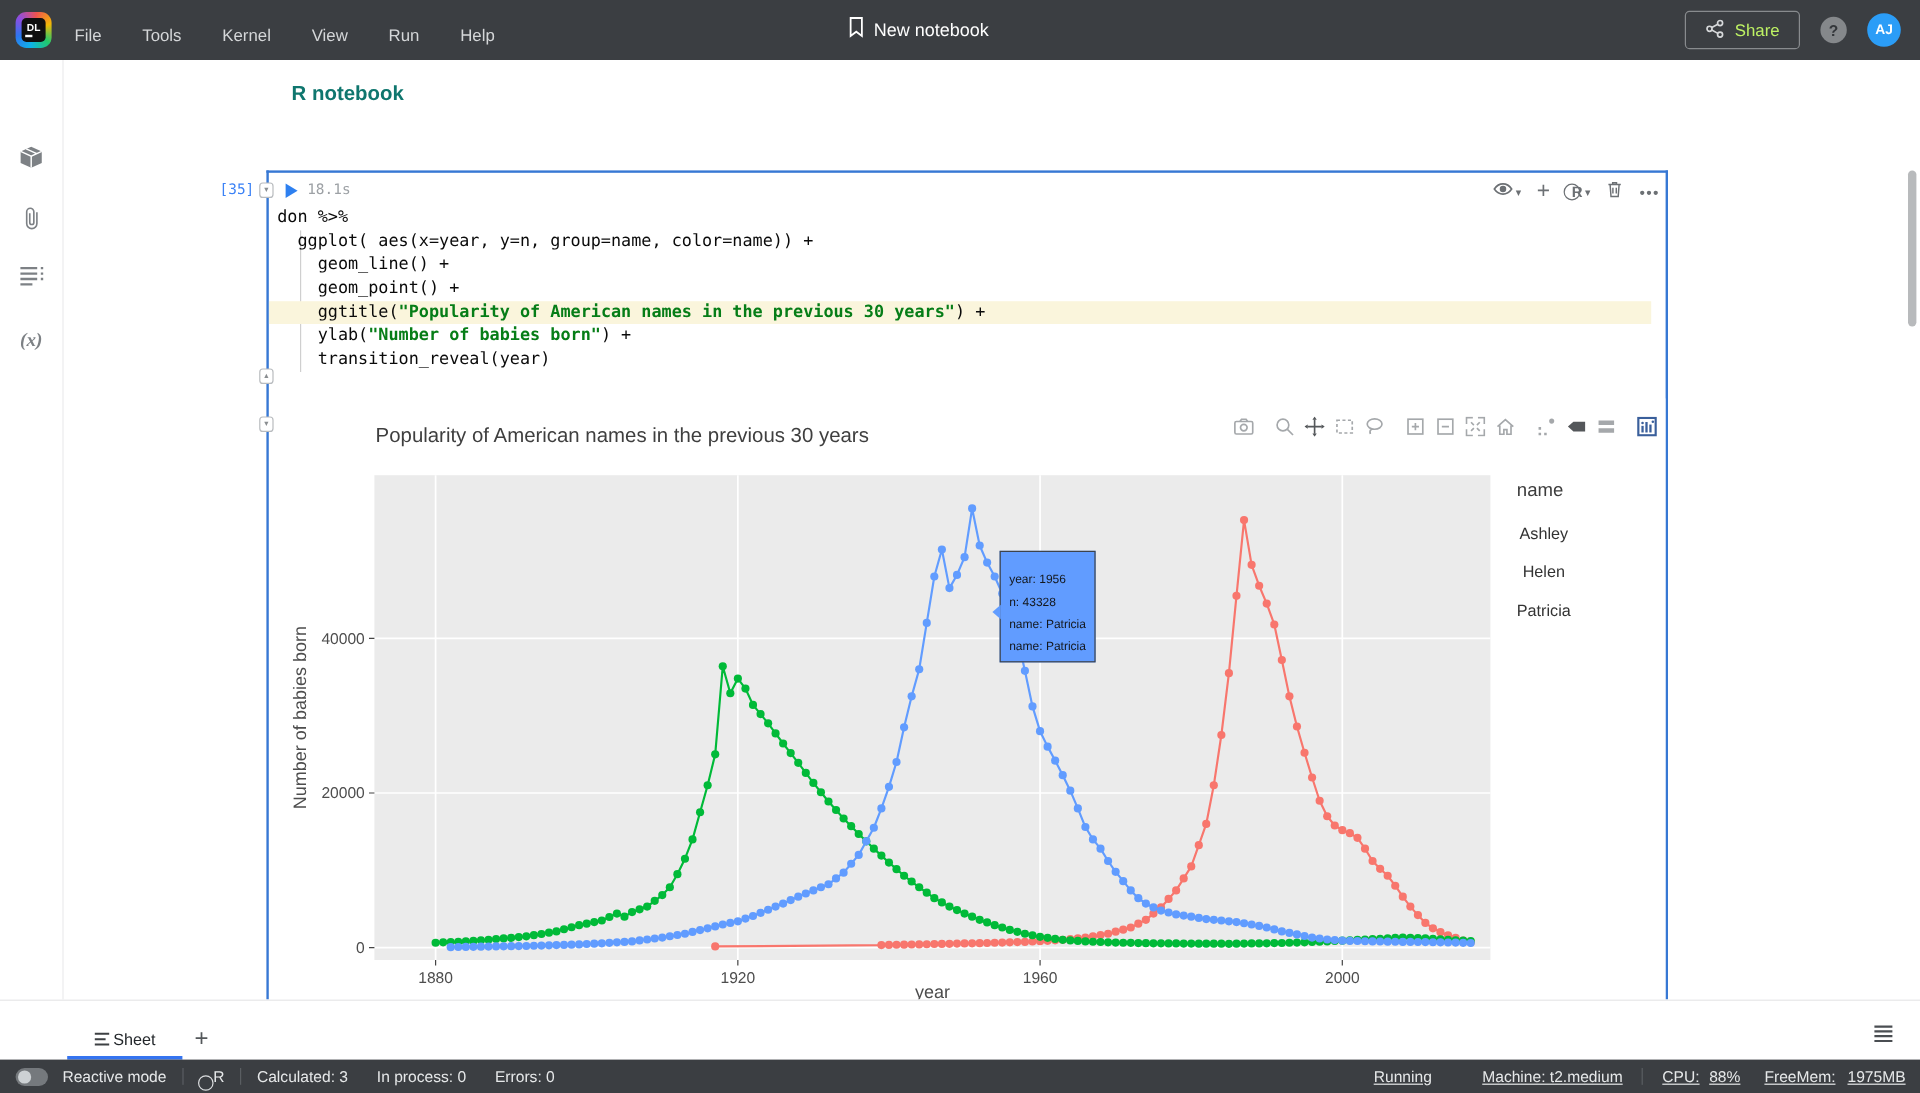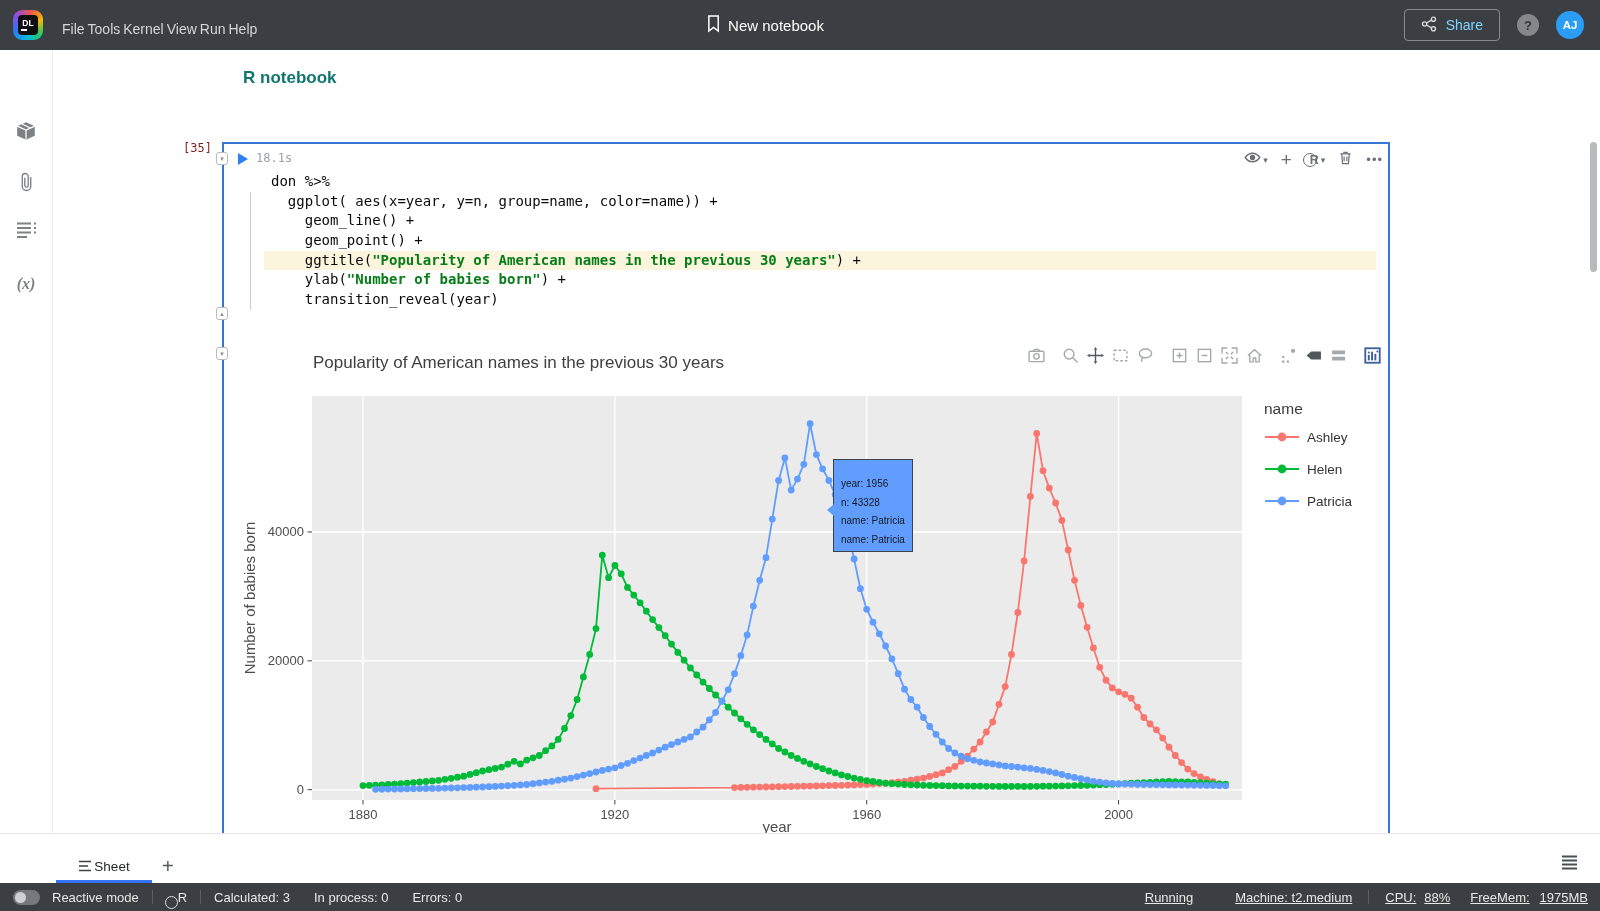--- a/index.html
+++ b/index.html
@@ -6,64 +6,64 @@
   #app{position:relative;width:1600px;height:911px;overflow:hidden;background:#fff;
        font-family:"Liberation Sans",sans-serif;-webkit-font-smoothing:antialiased;}
   
   .topbar{position:absolute;left:0;top:0;width:1600px;height:50px;background:#3b3e42;display:flex;align-items:center;}
   .logo{position:absolute;left:13px;top:10px;width:30px;height:30px;border-radius:9px;
         background:conic-gradient(from 130deg,#21c96c,#0db3e8,#2e75f0,#8e4de0,#ef5350,#f2b705,#21c96c);
         display:flex;align-items:center;justify-content:center;}
   .logo-inner{width:20px;height:20px;background:#101010;border-radius:4px;color:#fff;font-size:8.5px;font-weight:bold;
         display:flex;align-items:center;justify-content:center;flex-direction:column;line-height:8px;}
   .logo-inner i{display:block;width:6px;height:2px;background:#fff;margin:1.5px 6px 0 0;align-self:flex-start;margin-left:3px;}
-  .menu{position:absolute;left:62px;top:0;height:57px;display:flex;align-items:center;gap:3px;}
+  .menu{position:absolute;left:62px;top:0;height:57px;display:flex;align-items:center;gap:34px;}
   .menu span{color:#d4d6d8;font-size:14px;cursor:default;}
   .tb-center{position:absolute;left:765px;top:0;height:50px;transform:translateX(-50%);display:flex;align-items:center;gap:7px;color:#fff;}
   .tb-center .t{font-size:15px;font-weight:500;color:#fefefe;}
   .tb-right{position:absolute;right:16px;top:0;height:50px;display:flex;align-items:center;gap:17px;}
-  .share-btn{display:flex;align-items:center;gap:9px;border:1px solid #888b8e;border-radius:4px;height:30px;padding:0 16px;color:#7dd3fc;font-size:14px;}
+  .share-btn{display:flex;align-items:center;gap:9px;border:1px solid #888b8e;border-radius:4px;height:30px;padding:0 16px;color:#bef264;font-size:14px;}
   .help-circle{width:22px;height:22px;border-radius:50%;background:#85888b;color:#33363a;font-weight:bold;font-size:13px;display:flex;align-items:center;justify-content:center;}
   .avatar{width:28px;height:28px;border-radius:50%;background:#2b9df7;color:#fff;font-size:11.5px;font-weight:bold;display:flex;align-items:center;justify-content:center;}
   
   .sidebar{position:absolute;left:0;top:50px;width:52px;height:783px;background:#fff;border-right:1px solid #ebebed;}
   .sb-icon{position:absolute;left:0;width:52px;display:flex;justify-content:center;color:#7d8185;}
   .sb-var{font-family:"Liberation Serif",serif;font-style:italic;font-size:16px;font-weight:bold;color:#7d8185;}
   
   .heading{position:absolute;left:243px;top:68px;font-size:17px;font-weight:bold;color:#0f766e;}
-  .cell-index{position:absolute;left:183px;top:141px;font-family:"DejaVu Sans Mono",monospace;font-size:12px;color:#7f1d1d;}
+  .cell-index{position:absolute;left:183px;top:151px;font-family:"DejaVu Sans Mono",monospace;font-size:12px;color:#3b82f6;}
   .cell{position:absolute;left:222px;top:142px;width:1168px;height:691px;border:2px solid #3778d4;border-bottom:none;overflow:hidden;background:#fff;box-sizing:border-box;}
   .run-btn{position:absolute;left:14px;top:9px;width:0;height:0;border-left:10px solid #2e80f0;border-top:6px solid transparent;border-bottom:6px solid transparent;}
   .exec-time{position:absolute;left:32px;top:7px;font-family:"DejaVu Sans Mono",monospace;font-size:12px;color:#9da1a5;}
   .cell-toolbar{position:absolute;right:5px;top:5px;display:flex;align-items:center;gap:13px;color:#6c7074;}
   .ct-item{display:flex;align-items:center;gap:2px;}
   .caret{font-size:9px;color:#6c7074;}
   .plus-glyph{font-size:19px;line-height:16px;color:#6c7074;}
   .dots-glyph{font-size:13px;letter-spacing:1px;color:#6c7074;}
   .r-badge{position:relative;font-size:12.5px;font-weight:bold;color:#6c7074;padding-left:5px;}
   .r-badge::before{content:"";position:absolute;left:-2px;top:0px;width:12px;height:12px;border:1.4px solid #6c7074;border-radius:50%;}
-  .code-lines{position:absolute;left:0;top:28px;right:12px;font-family:"DejaVu Sans Mono",monospace;font-size:14px;color:#0a0a0a;padding-left:40px;}
+  .code-lines{position:absolute;left:0;top:28px;right:12px;font-family:"DejaVu Sans Mono",monospace;font-size:14px;color:#0a0a0a;}
   .code-line{height:19.7px;line-height:19.7px;padding-left:7px;white-space:pre;}
   .code-line.hl{background:#faf5dc;}
   .tok-string{color:#067d17;font-weight:bold;}
   .indent-guide{position:absolute;left:26px;top:48px;width:1px;height:118px;background:#cfcfcf;}
   .fold-badge{position:absolute;left:216px;width:12px;height:13px;background:#fff;border:1px solid #b9bcbf;border-radius:3px;color:#8a8e91;font-size:7px;line-height:11px;text-align:center;box-sizing:border-box;z-index:5;}
   
   .cell-output{position:absolute;left:0;top:188px;width:1164px;height:503px;background:#fff;}
   .plot-title{position:absolute;left:89px;top:21px;font-size:17px;color:#3f3f3f;}
   .modebar{position:absolute;top:14px;right:6px;display:flex;align-items:center;gap:6px;}
   .mb-icon{width:19px;height:19px;display:flex;align-items:center;justify-content:center;color:#a5a8ab;}
   .mb-icon.dark{color:#54575a;}
   .mb-icon.gap{margin-left:9px;}
   .mb-icon svg{fill:none;stroke:currentColor;stroke-width:1.3;}
   .mb-icon svg .f{fill:currentColor;stroke:none;}
   #chart{position:absolute;left:0;top:0;}
   .legend{position:absolute;left:1040px;top:68px;}
   .legend-title{font-size:15.5px;color:#3c3c3c;margin-bottom:12px;}
-  .legend-item{display:flex;align-items:center;gap:7px;height:14px;margin-bottom:18px;}
+  .legend-item{display:flex;align-items:center;gap:7px;height:14px;margin-bottom:18px;flex-direction:column;}
   .legend-item span{font-size:13.5px;color:#333;}
   .tooltip{position:absolute;left:609px;top:127px;background:#619CFF;border:1px solid #3d434b;color:#14181d;
            font-size:10px;line-height:18.6px;padding:15px 7px 2px 7px;white-space:nowrap;}
   .tooltip::before{content:"";position:absolute;left:-7px;top:44px;border-top:6px solid transparent;border-bottom:6px solid transparent;border-right:7px solid #619CFF;}
   
   .v-scrollbar{position:absolute;left:1590px;top:142px;width:7px;height:130px;border-radius:4px;background:#b8babc;}
   
   .tabstrip{position:absolute;left:0;top:833px;width:1600px;height:50px;background:#fff;border-top:1px solid #e6e7e8;box-sizing:border-box;}
   .sheet-tab{position:absolute;left:56px;bottom:0;height:34px;width:96px;display:flex;align-items:center;justify-content:center;gap:2px;}
   .sheet-tab::after{content:"";position:absolute;left:0;bottom:0;width:100%;height:3px;background:#3574f0;}

